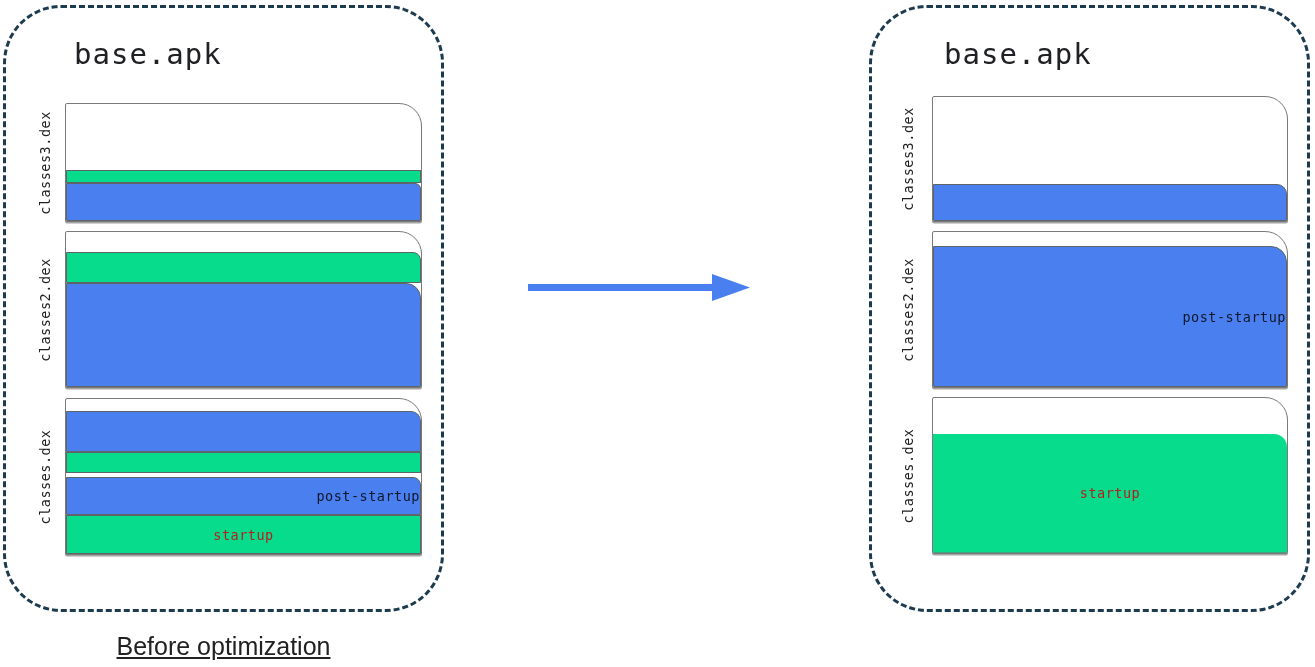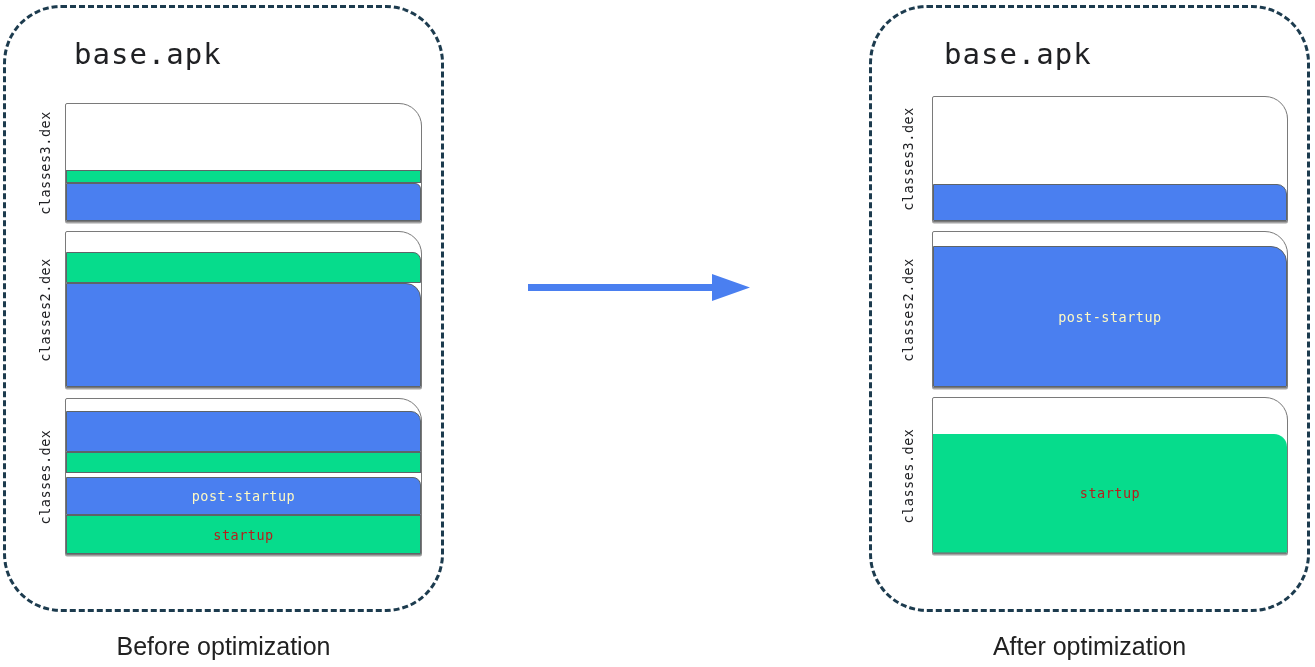--- a/index.html
+++ b/index.html
@@ -31,30 +31,30 @@
     border-radius:2px 23px 2px 2px;display:flex;flex-direction:column;overflow:hidden;
     box-shadow:0 1.5px 0 rgba(90,90,90,.55);
   }
   .spacer{flex:1 1 auto;background:transparent;}
   .seg{flex:0 0 auto;width:100%;border:1px solid var(--seg-border);
        display:flex;align-items:center;justify-content:center;
        font-size:13.5px;letter-spacing:.5px;}
   .seg.green{background:var(--green);}
   .seg.blue{background:var(--blue);}
   .seg.borderless{border:none;border-bottom:1px solid rgba(110,116,120,.6);}
-  .seg-label-light{color:#fef9c3;}
+  .seg-label-light{color:#0f172a;justify-content:flex-end;}
   .seg-label-dark{color:#b91c1c;}
   .vlabel{
     position:absolute;transform:translate(-50%,-50%) rotate(-90deg);
     white-space:nowrap;font-size:13.5px;letter-spacing:.5px;color:var(--ink);
     font-family:"DejaVu Sans Mono","Liberation Mono",monospace;
   }
   .caption{
     position:absolute;text-align:center;font-family:"Liberation Sans","DejaVu Sans",sans-serif;
-    font-size:25px;color:#212121;
+    font-size:25px;color:#212121;text-decoration:underline;
   }
   .arrow-svg{position:absolute;left:528px;top:271px;width:222px;height:33px;}
   .arrow-svg polygon{fill:var(--arrow);}
 </style>
 </head>
 <body>
 
 <div class="canvas">
 
   <div class="panel before"></div>
@@ -111,15 +111,14 @@
 
   <div class="vlabel" style="left:908px;top:476px;">classes.dex</div>
   <div class="file" style="left:932px;top:397px;width:356px;height:157px;">
     <div class="spacer"></div>
     <div class="seg green borderless seg-label-dark" style="height:119px;border-top-right-radius:13px;">
       <span>startup</span>
     </div>
   </div>
 
   <div class="caption" style="left:3px;top:632px;width:441px;">Before optimization</div>
-  <div class="caption" style="left:869px;top:632px;width:441px;">After optimization</div>
 
 </div>
 
 </body></html>

